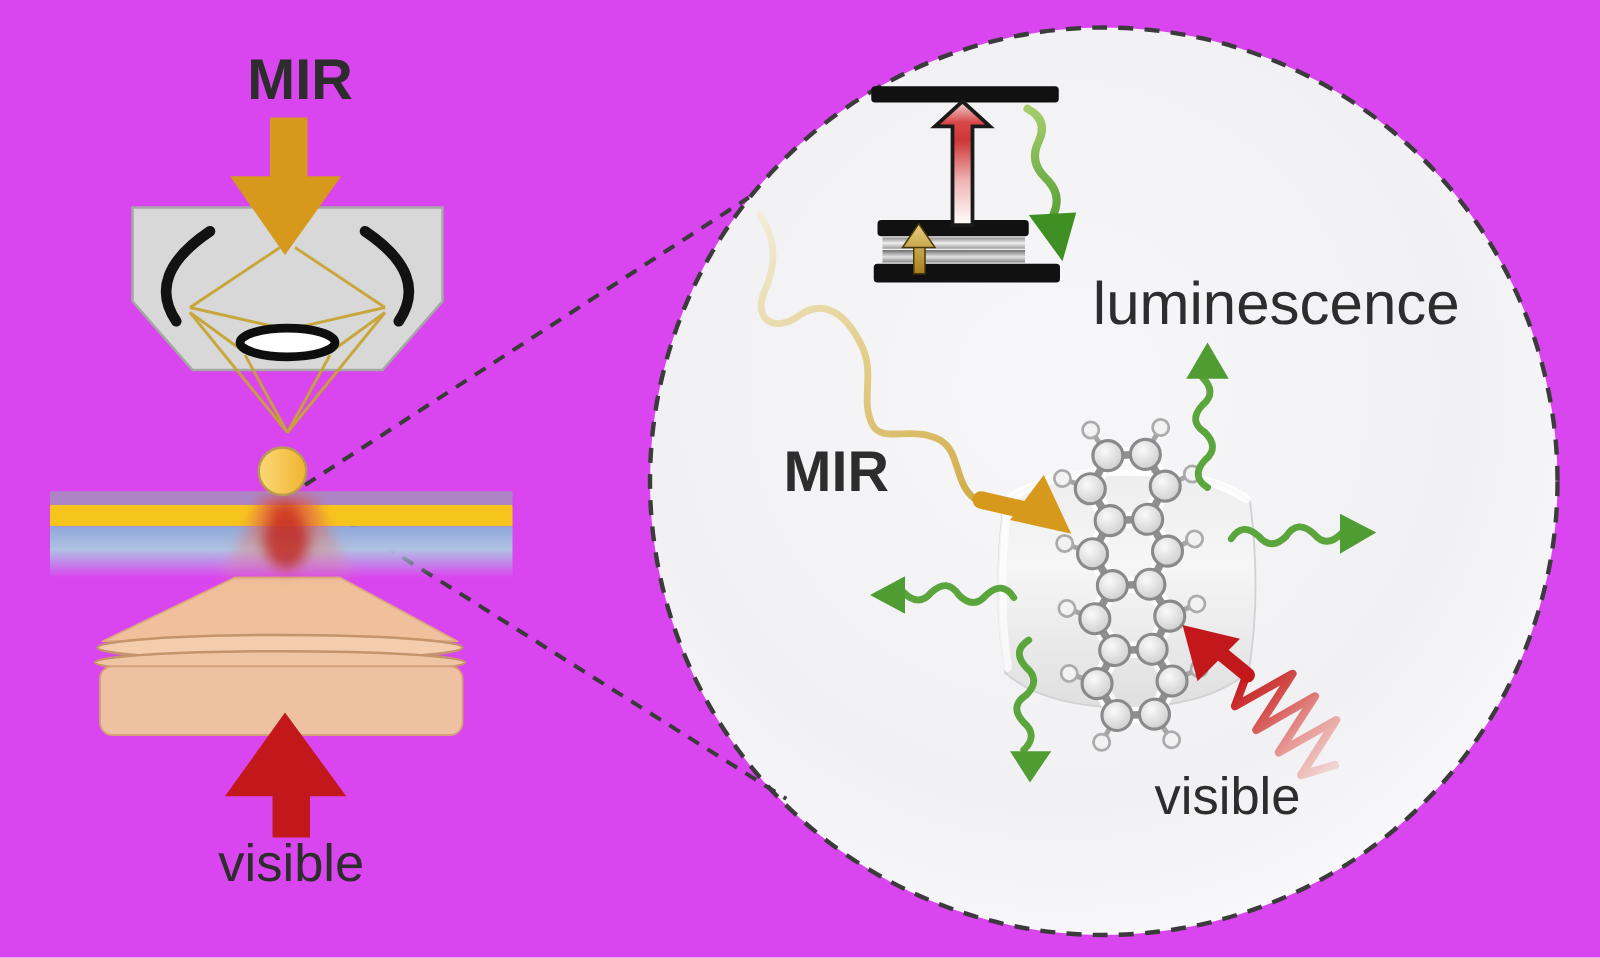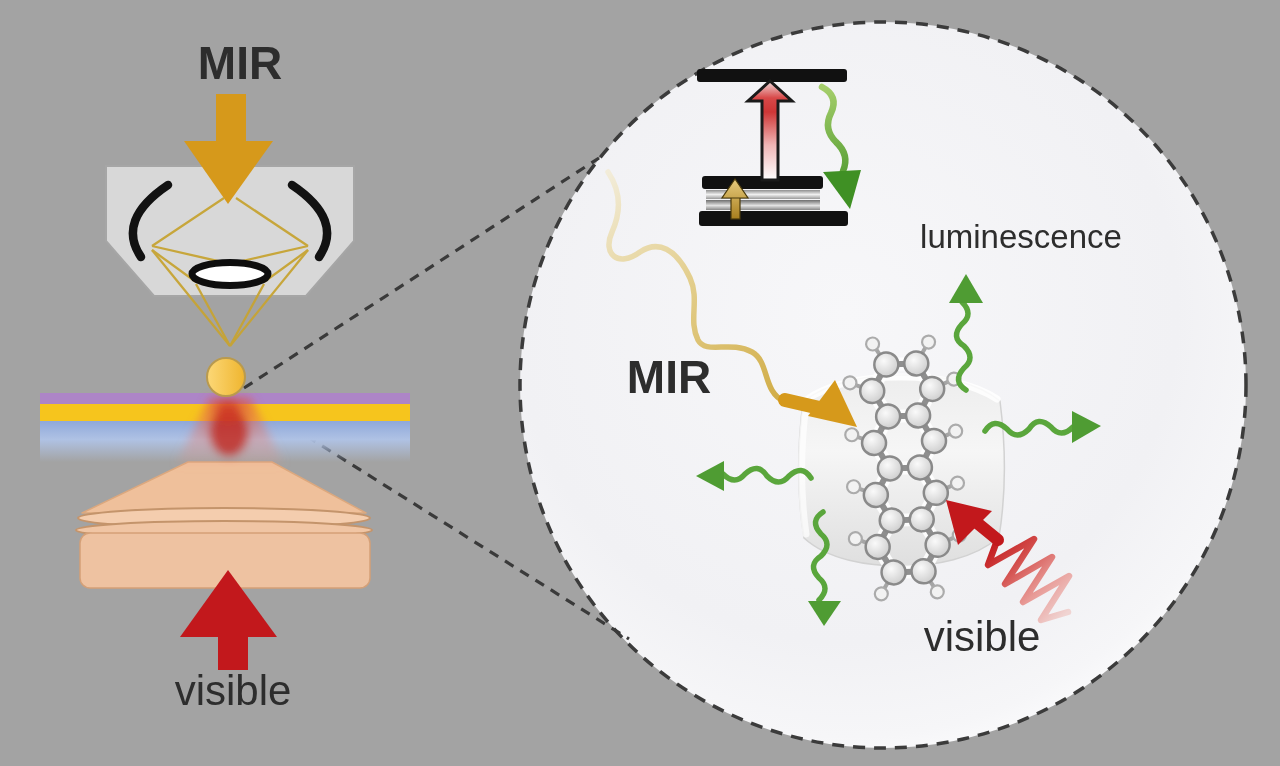--- a/index.html
+++ b/index.html
@@ -1,23 +1,23 @@
 <!DOCTYPE html>
 <html><head>
 <meta charset="utf-8">
 <style>
   html,body{margin:0;padding:0;background:#FBFBFB;}
-  .stage{position:relative;width:1280px;height:766px;background:#a3a3a3;overflow:hidden;
+  .stage{position:relative;width:1280px;height:766px;background:#d946ef;overflow:hidden;
          font-family:"Liberation Sans",sans-serif;}
   .stage svg{position:absolute;left:0;top:0;}
   .lbl{position:absolute;color:#2D2D2D;white-space:nowrap;transform:translateX(-50%);line-height:1;}
   .lbl-mir-left{left:240px;top:40px;font-size:46px;font-weight:600;}
   .lbl-visible-left{left:233px;top:670px;font-size:42px;font-weight:400;}
   .lbl-mir-right{left:669px;top:354px;font-size:46px;font-weight:600;}
-  .lbl-luminescence{left:1021px;top:220px;font-size:33px;font-weight:400;}
+  .lbl-luminescence{left:1021px;top:220px;font-size:48px;font-weight:400;}
   .lbl-visible-right{left:982px;top:616px;font-size:42px;font-weight:400;}
 </style>
 </head>
 <body>
 
 <div class="stage">
 
 <svg width="1280" height="766" viewBox="0 0 1280 766">
   <defs>
     <filter id="blur5" x="-40%" y="-40%" width="180%" height="180%">

